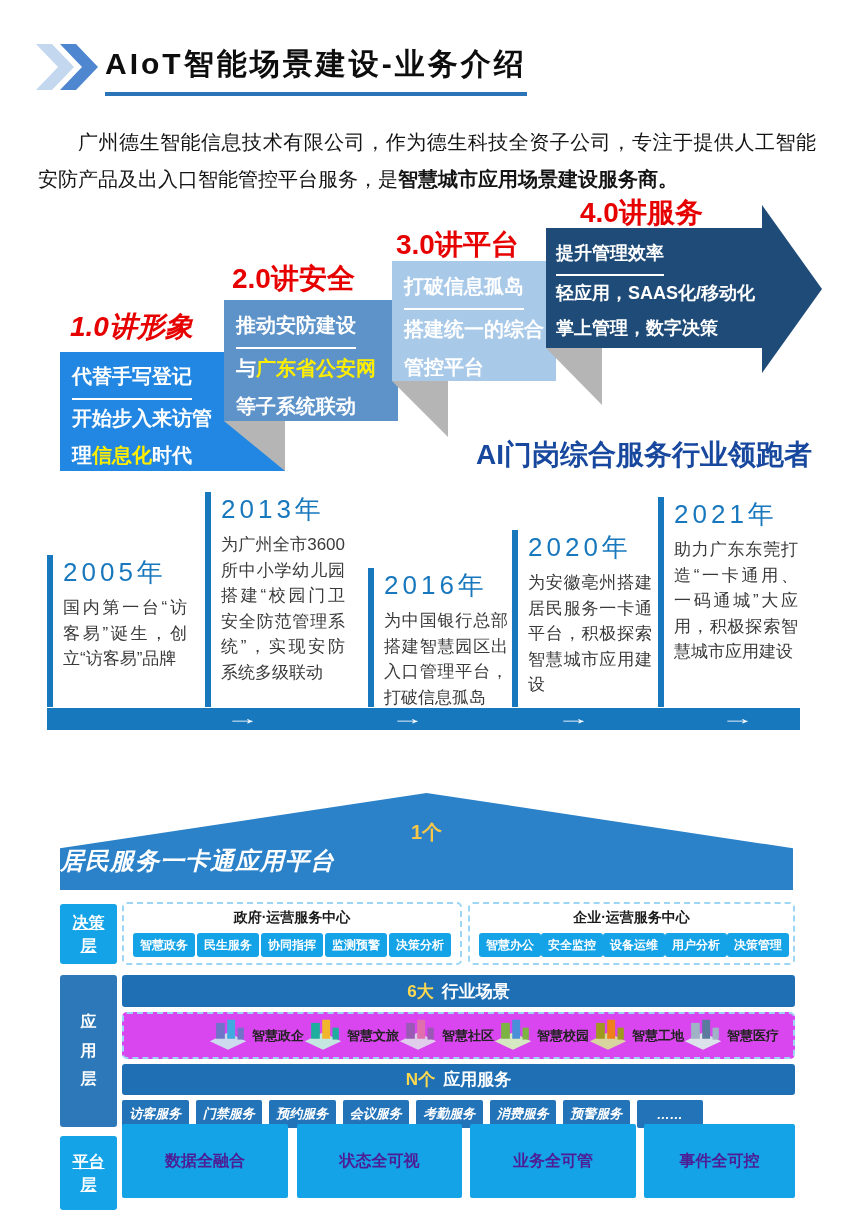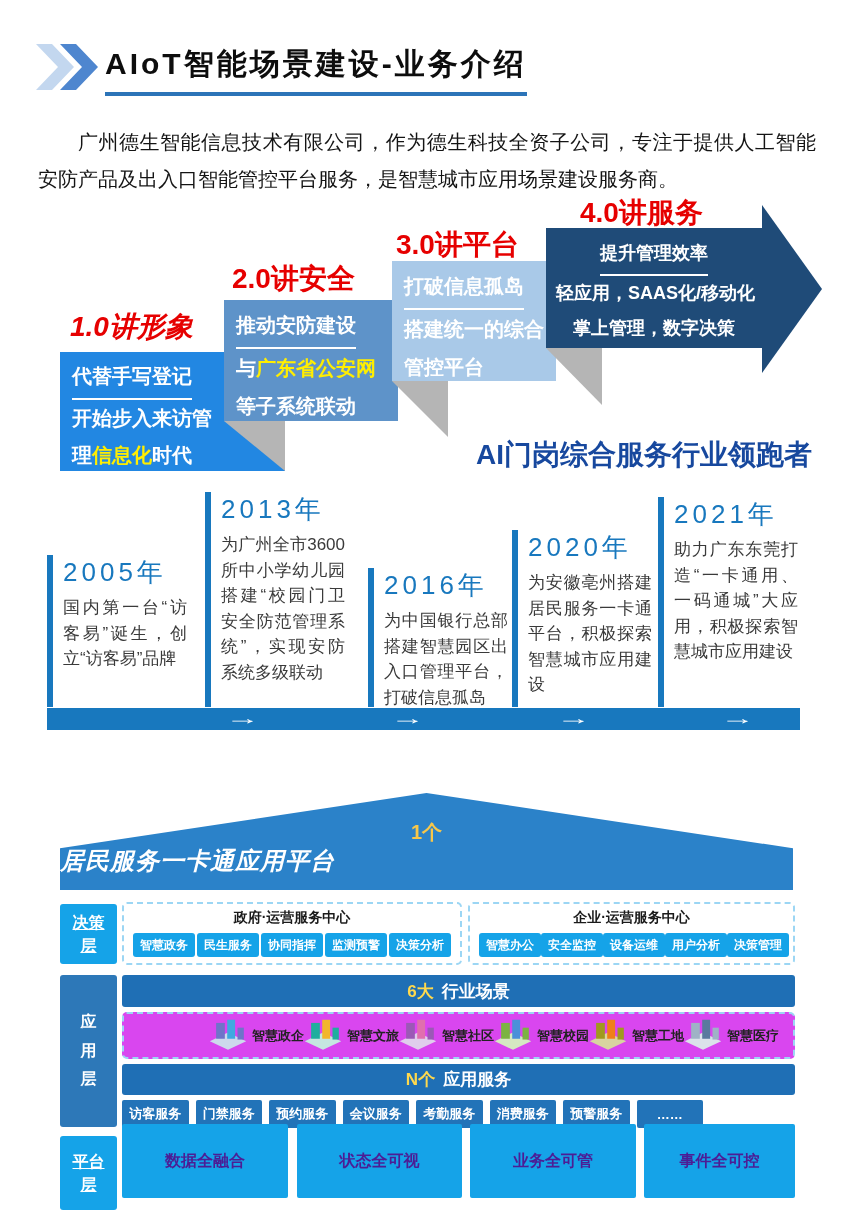--- a/index.html
+++ b/index.html
@@ -8,35 +8,35 @@
   .abs{position:absolute;}
 
   
   .hdr-chevrons{left:36px;top:44px;}
   .page-title{left:105px;top:44px;font-size:30px;font-weight:bold;letter-spacing:3px;
               color:#0d0d0d;padding-bottom:7px;border-bottom:4px solid #2c74b8;white-space:nowrap;}
 
   
   .intro{left:38px;top:104px;width:778px;font-size:20px;line-height:1.85;color:#141414;
          text-indent:2em;text-align:justify;}
-  .intro b{font-weight:normal;}
+  .intro b{font-weight:bold;}
 
   
   .stage-label{position:absolute;font-size:28px;font-weight:bold;color:#e60000;white-space:nowrap;}
   .step{position:absolute;color:#fff;font-weight:bold;padding:6px 12px;box-sizing:border-box;}
   .step .ln{display:block;white-space:nowrap;}
   .step .u{display:inline-block;border-bottom:2px solid #fff;padding-bottom:3px;}
   .hl{color:#ffee00;}
   .s1{left:60px;top:352px;width:225px;height:119px;background:#2287e2;font-size:20px;}
   .s1 .ln{line-height:37px;}
   .s2{left:224px;top:300px;width:174px;height:121px;background:#5e93c9;font-size:20px;}
   .s2 .ln{line-height:38px;}
   .s3{left:392px;top:261px;width:164px;height:120px;background:#a9c9e8;font-size:20px;}
   .s3 .ln{line-height:38px;}
-  .s4{left:546px;top:228px;width:216px;height:120px;background:#1f4b78;font-size:18px;padding:8px 10px;text-align:center;}
+  .s4{left:546px;top:228px;width:216px;height:120px;background:#1f4b78;font-size:18px;padding:8px 10px;}
   .s4 .ln{line-height:35px;}
   .fold{position:absolute;background:#b5b5b5;clip-path:polygon(0 0,100% 0,100% 100%);}
   .f2{left:224px;top:421px;width:61px;height:50px;}
   .f3{left:392px;top:381px;width:56px;height:56px;}
   .f4{left:546px;top:348px;width:56px;height:57px;}
   .arrow-head{left:762px;top:205px;width:0;height:0;
               border-top:84px solid transparent;border-bottom:84px solid transparent;
               border-left:60px solid #1f4b78;}
   .leader-title{left:430px;top:436px;width:382px;text-align:right;font-size:28px;
                 font-weight:bold;color:#17489e;white-space:nowrap;}
@@ -253,21 +253,21 @@
             <rect class="p2" x="23" y="2" width="10" height="24"></rect>
             <rect class="p1" x="36" y="12" width="8" height="15"></rect>
           </svg></span>
       <span class="scene-label">智慧医疗</span>
     </div>
   </div>
   <div class="band" style="left:122px;top:1064px;width:673px;height:31px;">
     <span class="cnt">N个</span>
     <span class="btl">应用服务</span>
   </div>
-  <div class="svc-row" style="left:122px;top:1100px;width:581px;">
+  <div class="svc-row" style="left:122px;top:1100px;width:581px;font-style:italic;">
     <div class="svc">访客服务</div>
     <div class="svc">门禁服务</div>
     <div class="svc">预约服务</div>
     <div class="svc">会议服务</div>
     <div class="svc">考勤服务</div>
     <div class="svc">消费服务</div>
     <div class="svc">预警服务</div>
     <div class="svc">……</div>
   </div>
 

